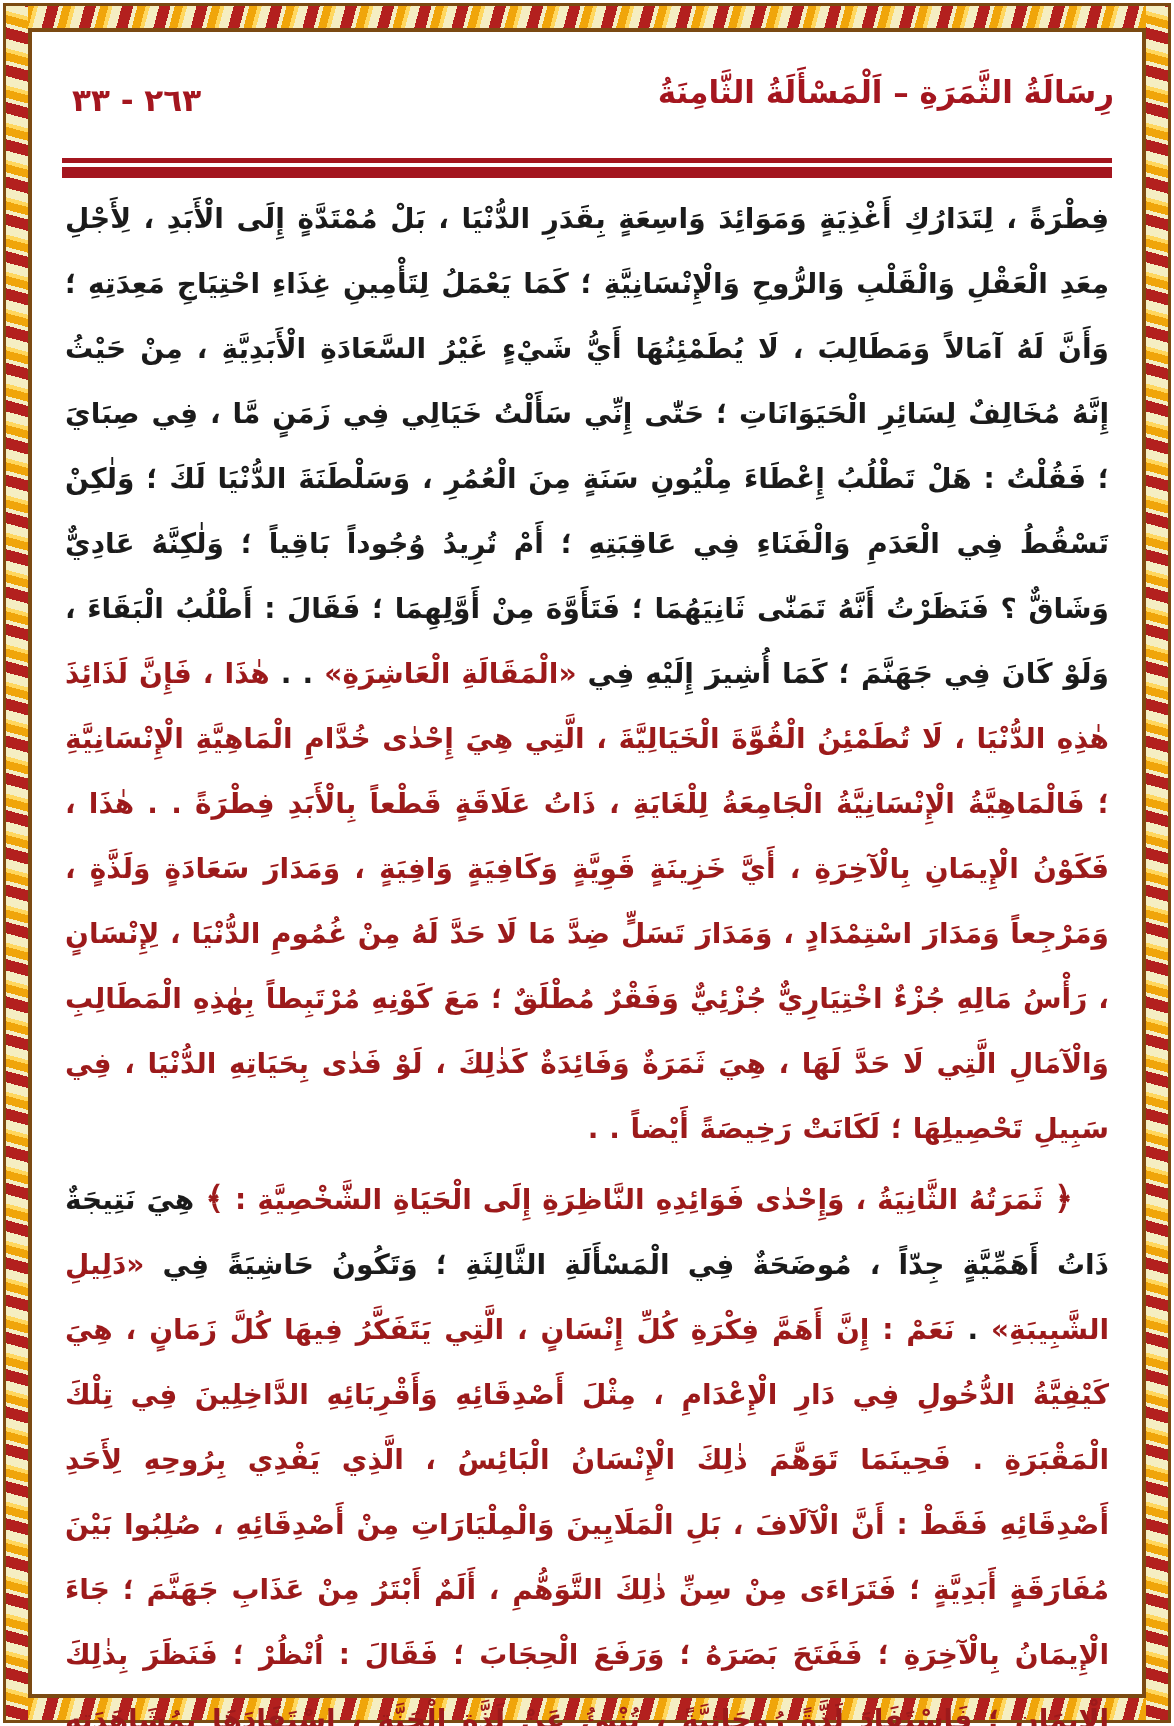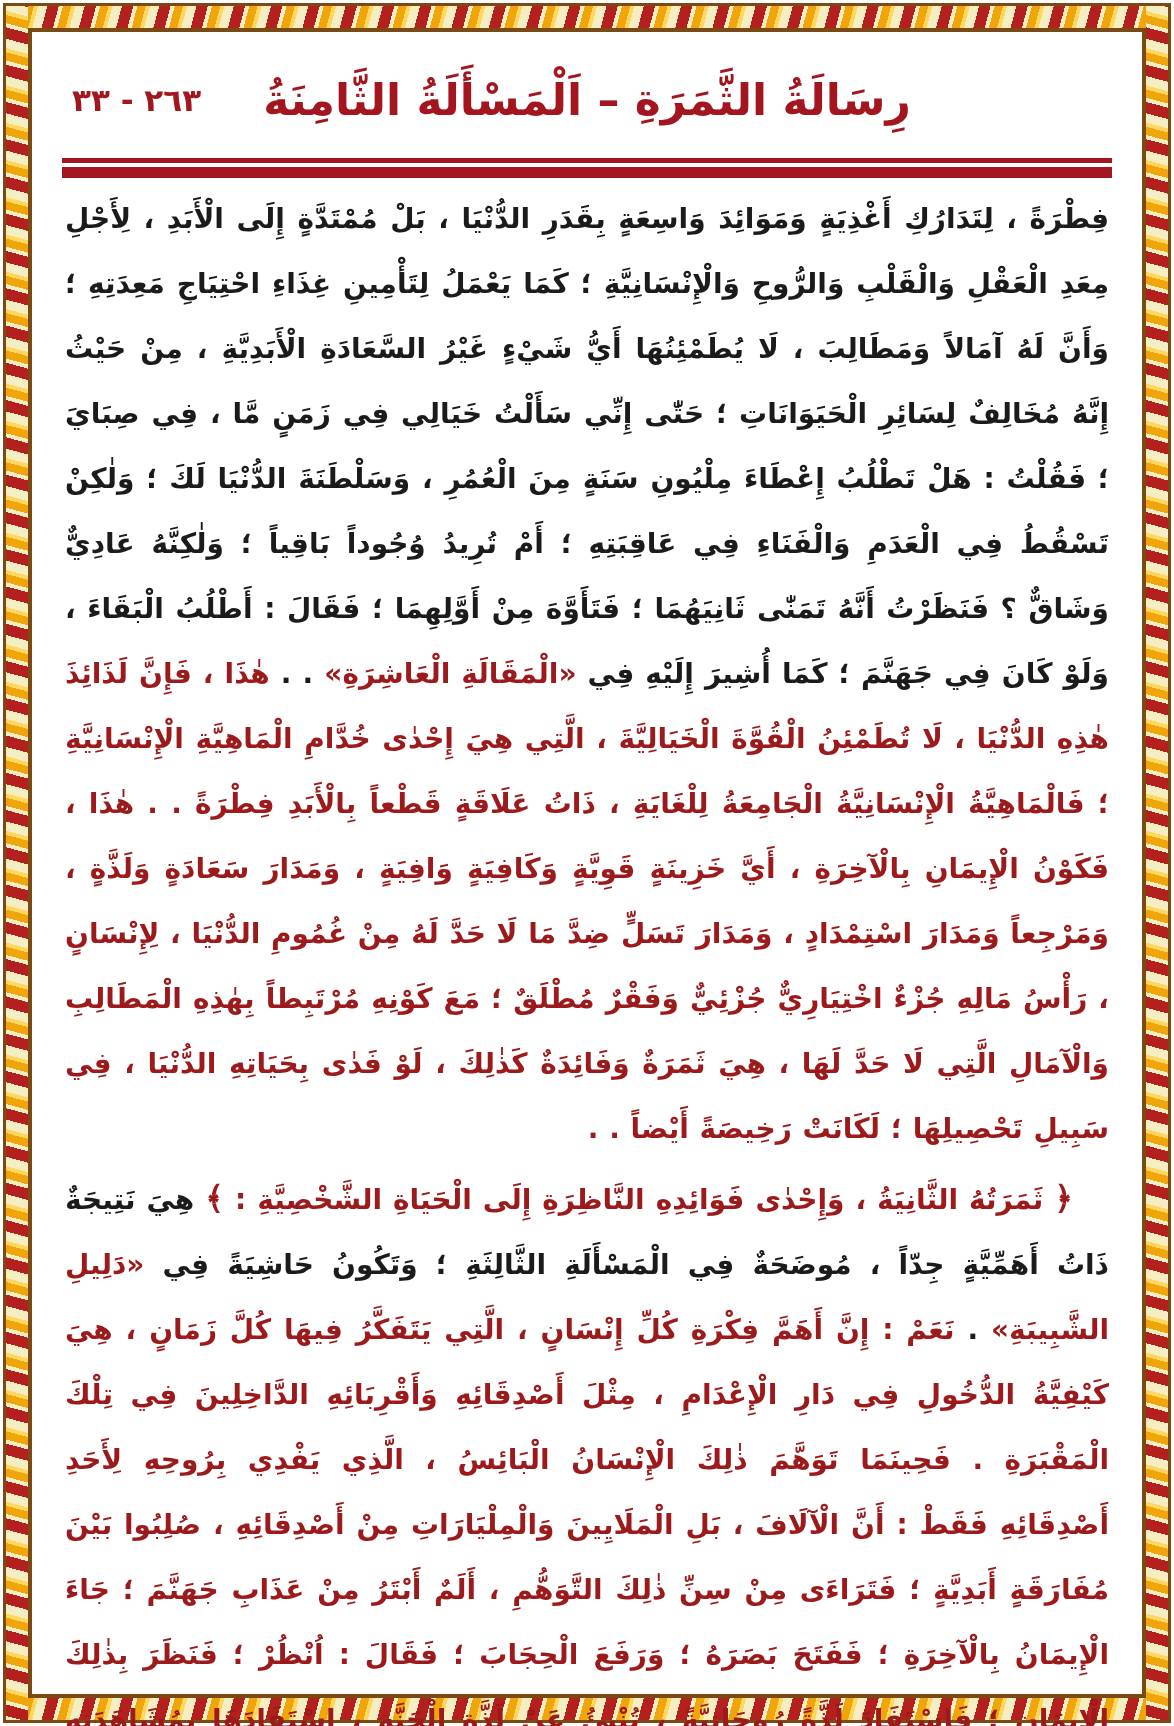--- a/index.html
+++ b/index.html
@@ -48,22 +48,21 @@
     inset: 32px;
     padding: 14px 28px 0 28px;
     box-sizing: border-box;
     direction: rtl;
   }
 
   .page-header { position: relative; height: 96px; }
   .page-title {
     margin: 0;
     padding-top: 28px;
-    text-align: center;
-    font-size: 44px;
+    font-size: 31px;
     font-weight: bold;
     color: #a4161f;
     letter-spacing: 0.5px;
   }
   .page-number {
     position: absolute;
     left: 12px;
     top: 36px;
     direction: ltr;
     font-size: 31px;

